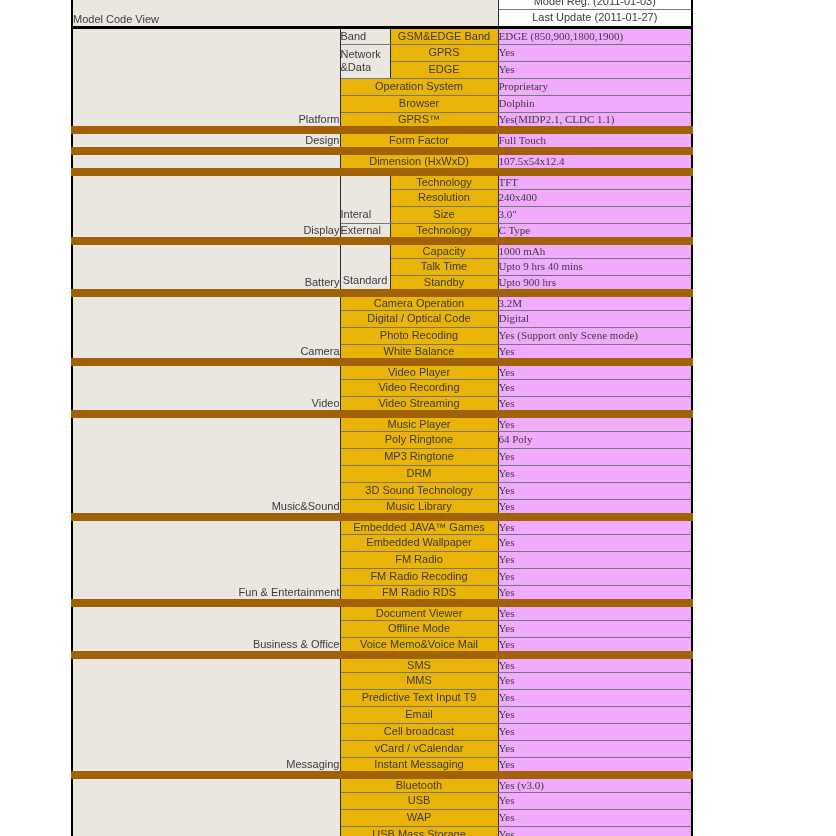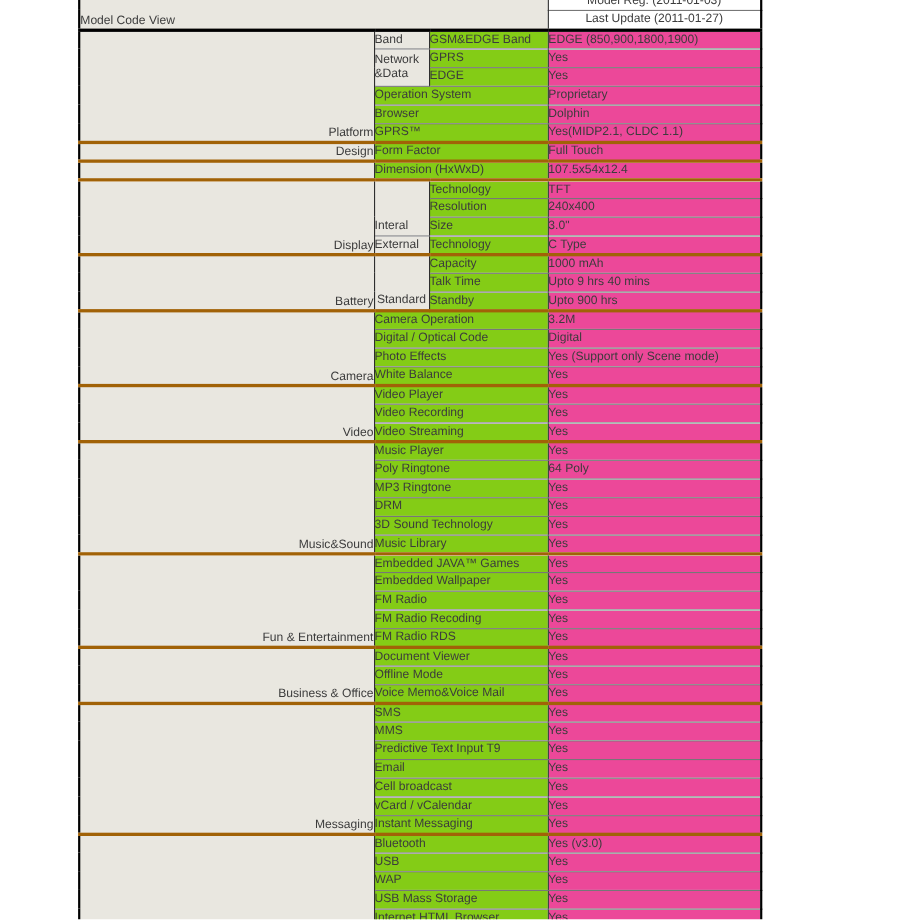--- a/index.html
+++ b/index.html
@@ -8,23 +8,23 @@
   .doc{position:absolute;left:71px;top:-8px;}
   table.spec{border-collapse:collapse;table-layout:fixed;border:2px solid #000000;}
   table.spec td{font-size:11px;color:#3c3c3c;line-height:13px;overflow:hidden;
                 border:1px solid #777777;border-left:1px solid #2e2e2e;border-right:1px solid #2e2e2e;
                 padding:0;}
   tr.r{height:17px;}
   td.group{background:#e9e7e0;vertical-align:bottom;text-align:right;padding:0 2px 3px 3px;}
   td.sub{background:#e9e7e0;vertical-align:middle;padding:0 1px 1px 3px;}
   td.sub.bottom{vertical-align:bottom;padding-bottom:2px;}
   td.sub.breakall{word-break:break-all;text-align:center;}
-  td.lbl{background:#84cc16;vertical-align:middle;padding:0 2px 1px 3px;}
-  td.val{background:#ec4899;vertical-align:middle;padding:0 2px 1px 4px;color:#333333;}
-  tr.gs td{border-top:3px solid #a16207;}
+  td.lbl{background:#eab308;vertical-align:middle;padding:0 2px 1px 3px;text-align:center;}
+  td.val{background:#f0abfc;vertical-align:middle;padding:0 2px 1px 4px;color:#333333;font-family:Liberation Serif, serif;}
+  tr.gs td{border-top:8px solid #a16207;}
   tr.hsep td{border-top:3px solid #000000;}
   tr.h1{height:16px;}
   tr.h2{height:18px;}
   td.mcv{background:#e9e7e0;vertical-align:bottom;text-align:left;padding:0 0 3px 4px;}
   td.hval{background:#ffffff;text-align:center;vertical-align:middle;
           border-bottom:1px solid #b9b9b9;}
 </style>
 </head>
 <body>
 
@@ -118,21 +118,21 @@
           <tr class="r gs">
             <td class="group" rowspan="4">Camera</td>
             <td class="lbl" colspan="2">Camera Operation</td>
             <td class="val">3.2M</td>
           </tr>
           <tr class="r">
             <td class="lbl" colspan="2">Digital / Optical Code</td>
             <td class="val">Digital</td>
           </tr>
           <tr class="r">
-            <td class="lbl" colspan="2">Photo Effects</td>
+            <td class="lbl" colspan="2">Photo Recoding</td>
             <td class="val">Yes (Support only Scene mode)</td>
           </tr>
           <tr class="r">
             <td class="lbl" colspan="2">White Balance</td>
             <td class="val">Yes</td>
           </tr>
           <tr class="r gs">
             <td class="group" rowspan="3">Video</td>
             <td class="lbl" colspan="2">Video Player</td>
             <td class="val">Yes</td>

